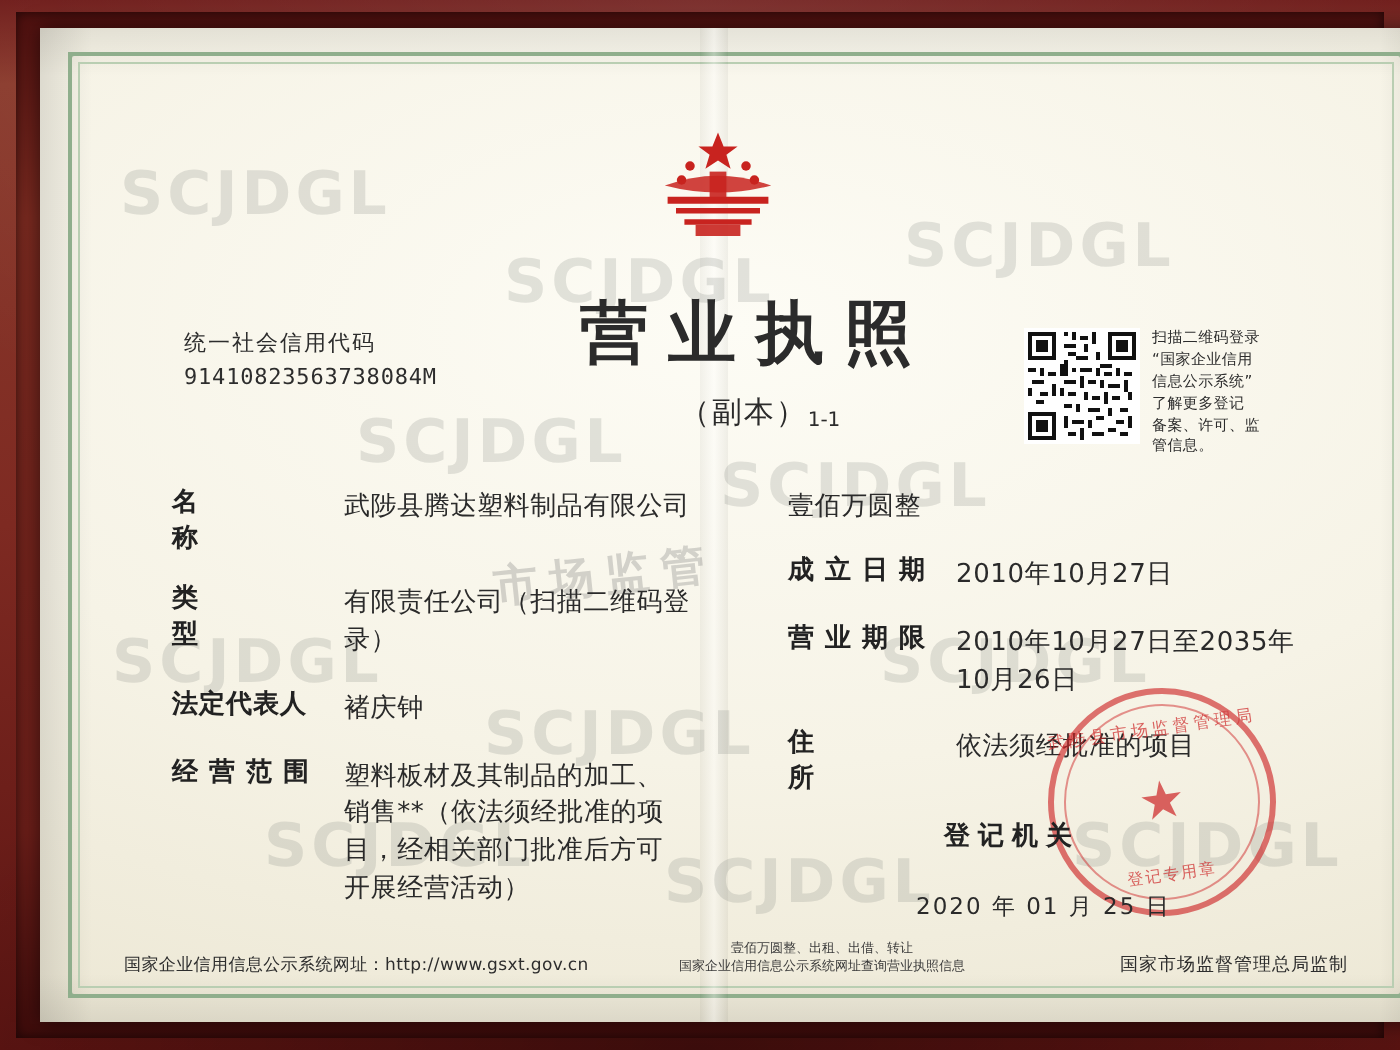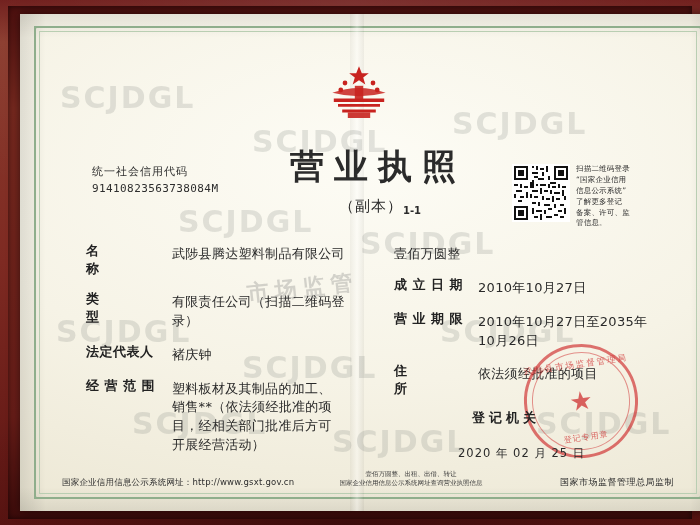--- a/index.html
+++ b/index.html
@@ -128,21 +128,20 @@
     width: 120px;
     text-align:center;
     font-size: 15px;
     color:#2b2b2b;
     letter-spacing:1px;
   }
   .subtitle .small{
     font-size: 10px;
     letter-spacing:0;
     vertical-align: bottom;
-    font-weight: bold;
   }
 
   
   .code-label{
     position:absolute;
     left: 72px; top: 150px;
     font-size: 11px;
     color:#2d2d2d;
     letter-spacing: 1px;
   }
@@ -472,21 +471,21 @@
       <div class="ring2"></div>
       <div class="top-text">武陟县市场监督管理局</div>
       <div class="star">★</div>
       <div class="bot-text">登记专用章</div>
     </div>
 
     <div class="authority">登记机关</div>
     <div class="date-line">
       <span>2020</span>
       <span>年</span>
-      <span>02</span>
+      <span>01</span>
       <span>月</span>
       <span>25</span>
       <span>日</span>
     </div>
 
     <div class="foot-left">国家企业信用信息公示系统网址：http://www.gsxt.gov.cn</div>
     <div class="foot-center" style="white-space:pre-line;">壹佰万圆整、出租、出借、转让
 国家企业信用信息公示系统网址查询营业执照信息</div>
     <div class="foot-right">国家市场监督管理总局监制</div>
 

